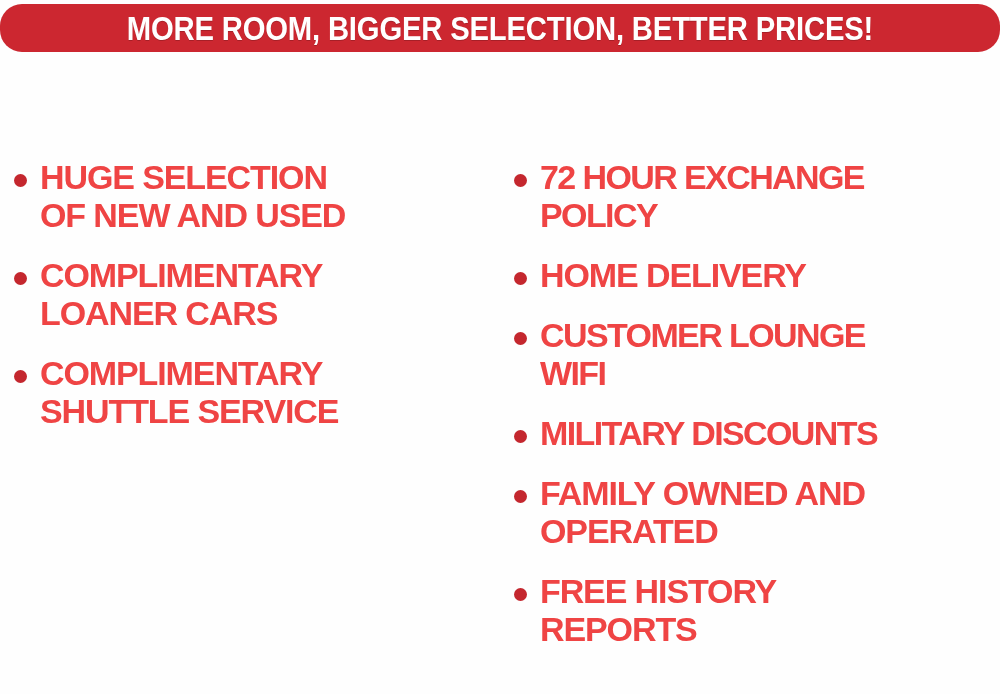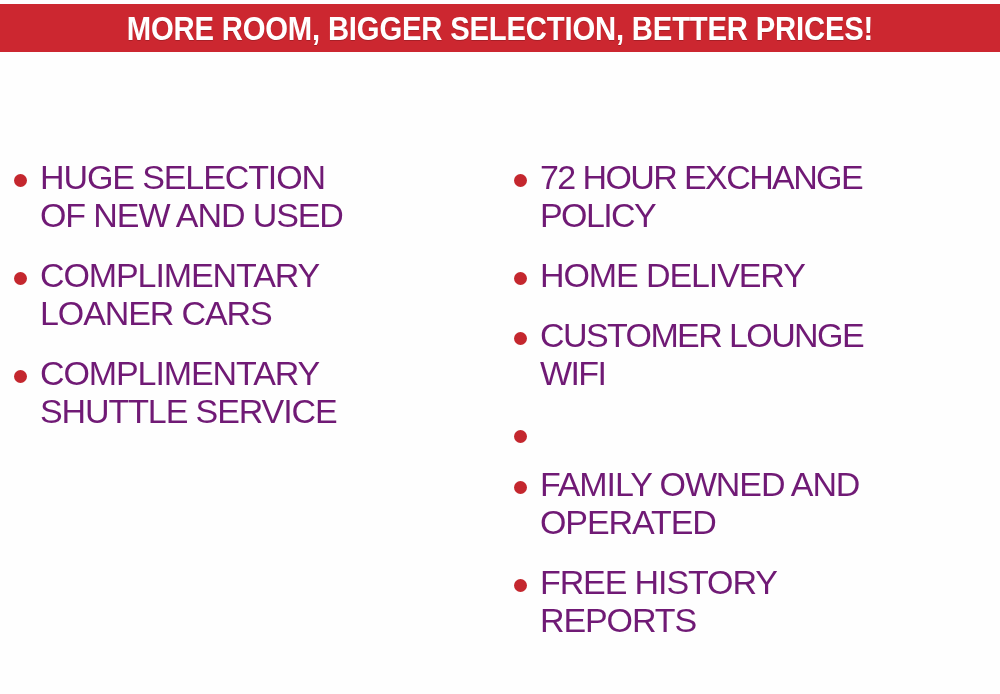--- a/index.html
+++ b/index.html
@@ -26,20 +26,21 @@
   .banner {
     position: absolute;
     left: 0;
     top: 4px;
     width: 1000px;
     height: 48px;
     background: #cc2730;
     display: flex;
     align-items: center;
     justify-content: center;
+    border-radius: 22px;
   }
   .banner-text {
     color: #ffffff;
     font-family: "Liberation Sans", sans-serif;
     font-weight: bold;
     font-size: 34px;
     line-height: 34px;
     letter-spacing: -0.2px;
     transform: scaleX(0.86);
     transform-origin: center center;
@@ -94,23 +95,23 @@
   .dot {
     flex: 0 0 auto;
     width: 13px;
     height: 13px;
     border-radius: 50%;
     background: #c4272e;
     margin-top: 16px;
     margin-right: 13px;
   }
   .bullet-text {
-    color: #701a75;
+    color: #ef4444;
     font-family: "Liberation Sans", sans-serif;
-    font-weight: normal;
+    font-weight: bold;
     font-size: 34px;
     line-height: 38px;
     letter-spacing: -0.3px;
     white-space: pre-line;
     text-indent: 0;
   }
   
   .bullet-text.tight {
     letter-spacing: -1.1px;
   }
@@ -168,20 +169,21 @@
       </div>
 
       <div class="bullet">
         <span class="dot"></span>
         <span class="bullet-text tighter">CUSTOMER LOUNGE
 WIFI</span>
       </div>
 
       <div class="bullet">
         <span class="dot"></span>
+        <span class="bullet-text tighter">MILITARY DISCOUNTS</span>
       </div>
 
       <div class="bullet">
         <span class="dot"></span>
         <span class="bullet-text tight">FAMILY OWNED AND
 OPERATED</span>
       </div>
 
       <div class="bullet">
         <span class="dot"></span>

